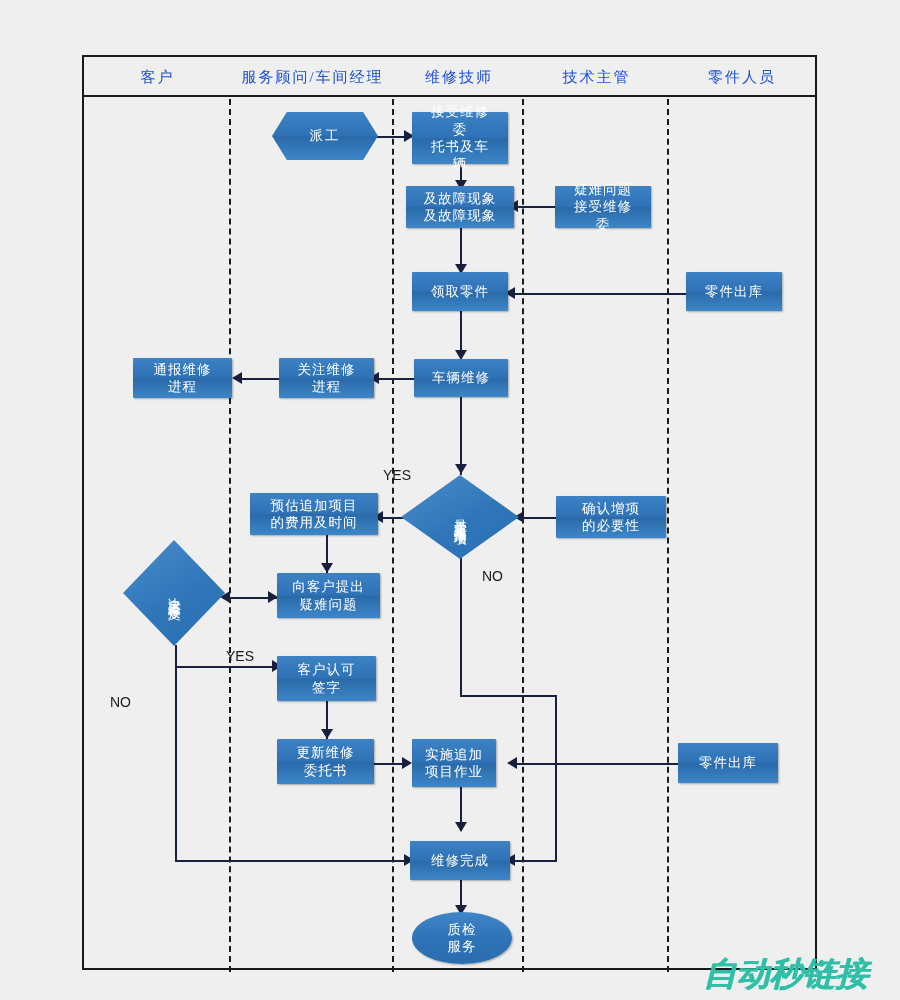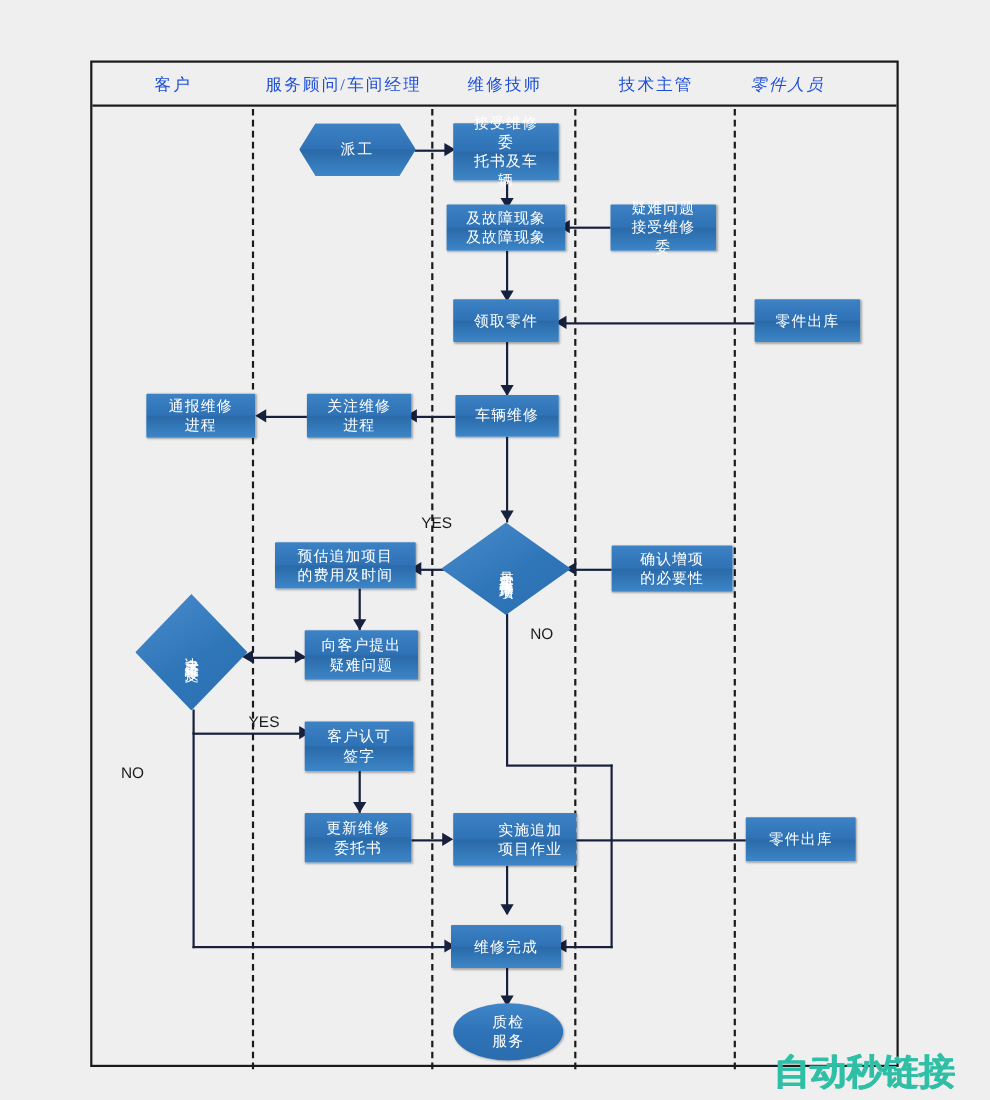--- a/index.html
+++ b/index.html
@@ -92,38 +92,38 @@
 
   .edge-label{
     position:absolute;font-family:"Liberation Sans","DejaVu Sans",sans-serif;
     font-size:14px;color:#1a1a1a;z-index:6;white-space:nowrap;
   }
 
   
   .watermark{
     position:absolute;left:703px;top:952px;
     font-family:"DejaVu Sans","Liberation Sans",sans-serif;
-    font-weight:bold;font-size:33px;
+    font-weight:bold;font-style:italic;font-size:33px;
     color:#2fbfa6;letter-spacing:0px;z-index:20;
     text-shadow:1px 0 0 #2fbfa6;
   }
 </style>
 </head>
 <body>
 
 <div id="stage">
 
   <div class="lane-table">
 
     <div class="lane-header">
       <div class="lane-head-cell" style="left:0;width:147px;">客户</div>
       <div class="lane-head-cell" style="left:147px;width:163px;">服务顾问/车间经理</div>
       <div class="lane-head-cell" style="left:310px;width:130px;">维修技师</div>
       <div class="lane-head-cell" style="left:440px;width:145px;">技术主管</div>
-      <div class="lane-head-cell" style="left:559px;width:146px;font-style:italic;">零件人员</div>
+      <div class="lane-head-cell" style="left:585px;width:146px;">零件人员</div>
     </div>
 
     <div class="lane-divider" style="left:145px;"></div>
     <div class="lane-divider" style="left:308px;"></div>
     <div class="lane-divider" style="left:438px;"></div>
     <div class="lane-divider" style="left:583px;"></div>
   </div>
 
   <div class="ln lnh" style="left:377px;top:136px;width:30px;"></div>
   <div class="arrow ar-right" style="left:404px;top:130px;"></div>
@@ -293,21 +293,21 @@
     </div>
   </div>
 
   <div class="node proc" style="left:277px;top:739px;width:97px;height:45px;">
     <div>
       <span class="txt">更新维修</span>
       <span class="txt">委托书</span>
     </div>
   </div>
 
-  <div class="node proc" style="left:412px;top:739px;width:112px;height:48px;justify-content:flex-end;">
+  <div class="node proc" style="left:412px;top:739px;width:84px;height:48px;justify-content:flex-end;">
     <div>
       <span class="txt">实施追加</span>
       <span class="txt">项目作业</span>
     </div>
   </div>
 
   <div class="node proc" style="left:678px;top:743px;width:100px;height:40px;">
     <span>零件出库</span>
   </div>
 

